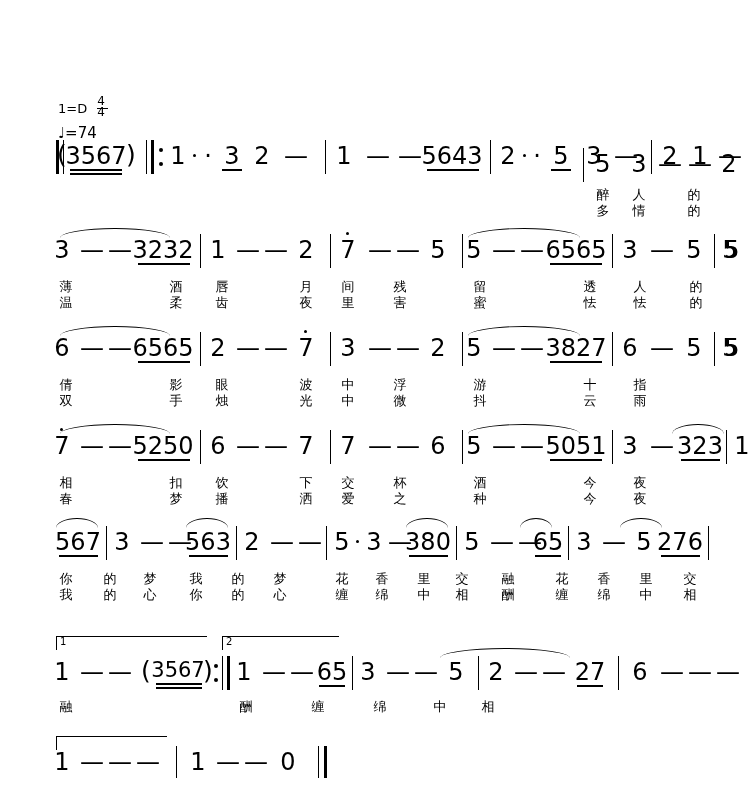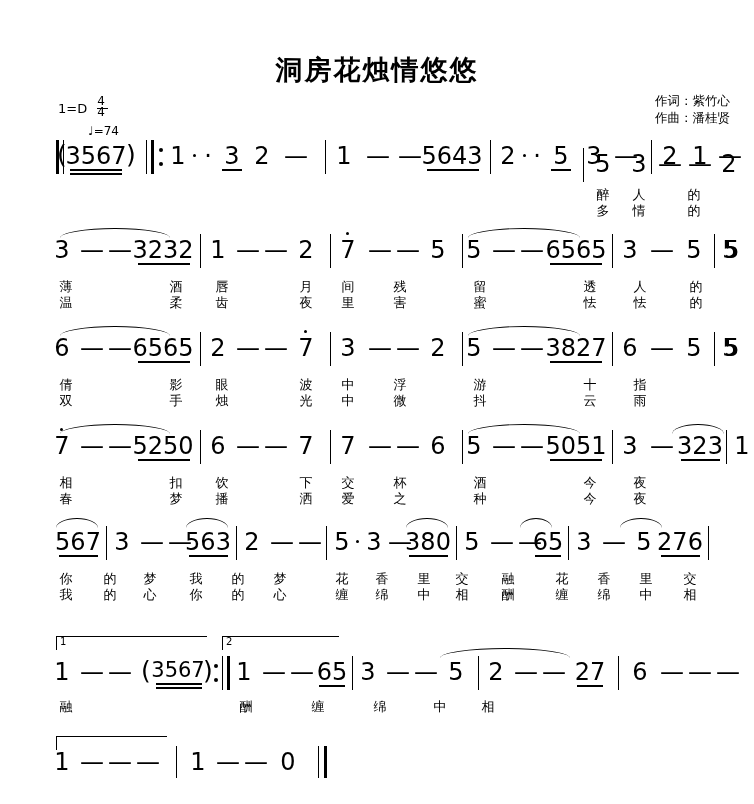--- a/index.html
+++ b/index.html
@@ -20,21 +20,21 @@
     font-size:12.5px;line-height:17px;
     font-family:"DejaVu Sans", sans-serif;
   }
   .keysig{
     position:absolute;left:58px;top:96px;font-size:13px;
     font-family:"DejaVu Sans", sans-serif;
   }
   .keysig .frac{display:inline-block;vertical-align:-3px;margin-left:6px;text-align:center;line-height:11px;font-size:12px;}
   .keysig .frac b{display:block;font-weight:normal;}
   .keysig .frac .bar{display:block;width:11px;height:1px;background:#000;margin:1px auto;}
-  .tempo{position:absolute;left:58px;top:124px;font-size:12px;font-family:"DejaVu Sans", sans-serif;margin-left:30px;}
+  .tempo{position:absolute;left:58px;top:124px;font-size:15px;font-family:"DejaVu Sans", sans-serif;}
 
   
   .row{position:absolute;left:0;width:754px;height:96px;}
   .note{
     position:absolute;font-size:24px;font-family:"DejaVu Sans", sans-serif;
     transform:translateX(-50%);white-space:nowrap;
   }
   .note.small{font-size:21px;}
   .lyr{
     position:absolute;font-size:13px;font-family:"DejaVu Sans", sans-serif;
@@ -49,26 +49,21 @@
   .volta{position:absolute;border-left:1.4px solid #000;border-top:1.4px solid #000;height:13px;}
   .volta span{position:absolute;left:3px;top:-1px;font-size:10px;font-family:"DejaVu Sans", sans-serif;}
   .paren{position:absolute;font-size:25px;font-family:"DejaVu Sans", sans-serif;transform:translateX(-50%);}
   .underline{position:absolute;height:1.5px;background:#000;}
 </style>
 </head>
 <body>
 
 <div class="sheet">
 
-  <div class="title">洞房花烛情悠悠</div>
-
-  <div class="credits">
-    <div>作词：紫竹心</div>
-    <div>作曲：潘桂贤</div>
-  </div>
+
 
   <div class="keysig">
     <span>1=D</span>
     <span class="frac">
       <b>4</b>
       <span class="bar"></span>
       <b>4</b>
     </span>
   </div>
   <div class="tempo">

